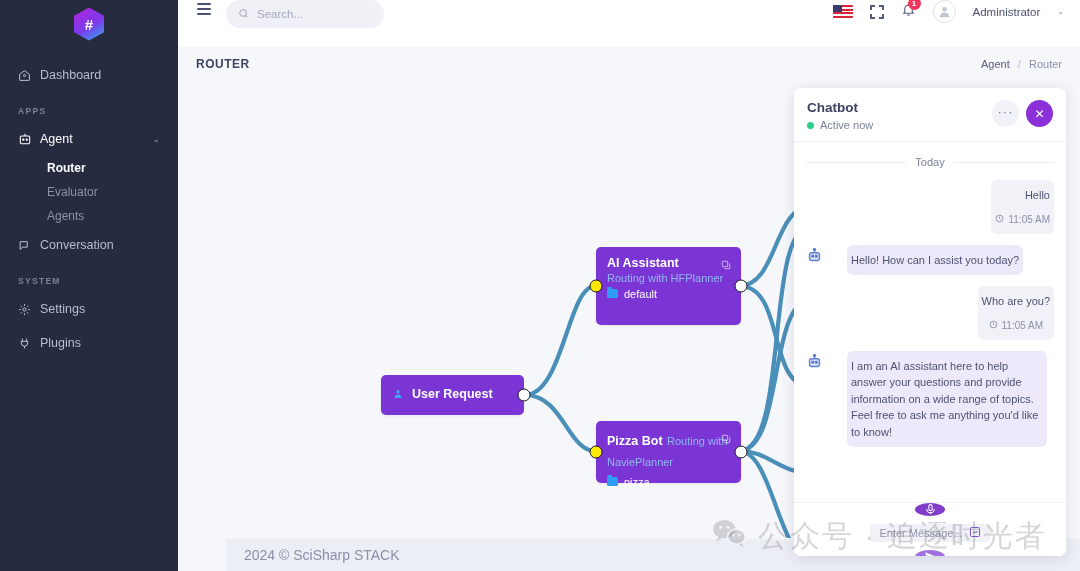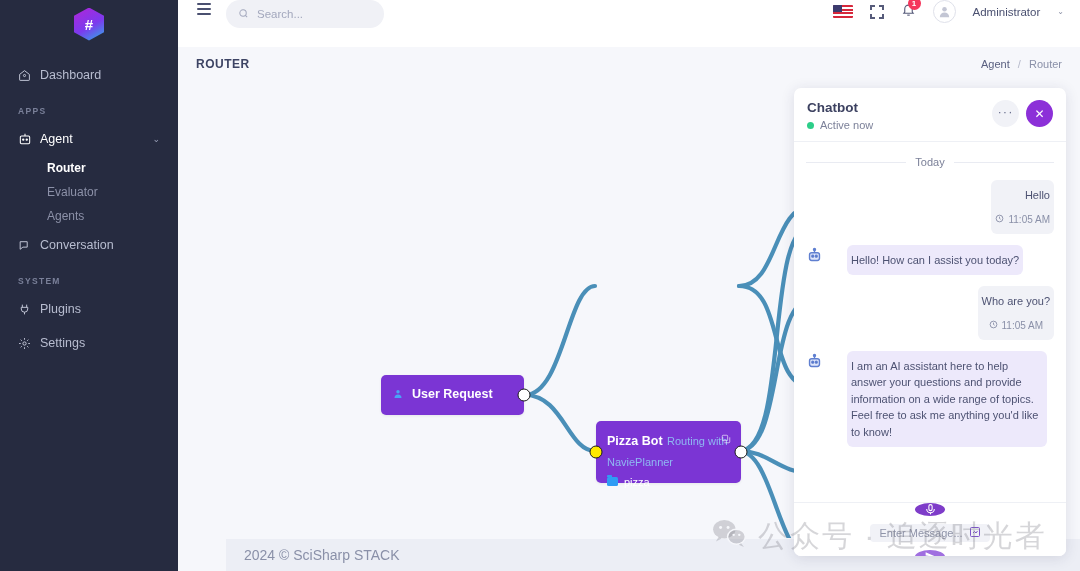--- a/index.html
+++ b/index.html
@@ -231,35 +231,35 @@
           </svg>
         </span>
         <span>Conversation</span>
       </div>
 
       <div class="nav-section">SYSTEM</div>
 
       <div class="nav-item">
         <span class="ico">
           <svg width="13" height="13" viewBox="0 0 24 24" fill="none" stroke="#c3c7d8" stroke-width="1.8">
-            <path d="M8 3v5M16 3v5M6 8h12v3a6 6 0 0 1-6 6 6 6 0 0 1-6-6z"></path>
-              <path d="M12 17v4"></path>
+            <circle cx="12" cy="12" r="3"></circle>
+            <path d="M12 2v3M12 19v3M2 12h3M19 12h3M4.9 4.9l2.1 2.1M17 17l2.1 2.1M19.1 4.9L17 7M7 17l-2.1 2.1"></path>
           </svg>
         </span>
-        <span>Plugins</span>
+        <span>Settings</span>
       </div>
 
       <div class="nav-item">
         <span class="ico">
           <svg width="13" height="13" viewBox="0 0 24 24" fill="none" stroke="#c3c7d8" stroke-width="1.8">
-            <circle cx="12" cy="12" r="3"></circle>
-            <path d="M12 2v3M12 19v3M2 12h3M19 12h3M4.9 4.9l2.1 2.1M17 17l2.1 2.1M19.1 4.9L17 7M7 17l-2.1 2.1"></path>
+            <path d="M8 3v5M16 3v5M6 8h12v3a6 6 0 0 1-6 6 6 6 0 0 1-6-6z"></path>
+              <path d="M12 17v4"></path>
           </svg>
         </span>
-        <span>Settings</span>
+        <span>Plugins</span>
       </div>
     </nav>
   </aside>
 
   <div class="main">
 
     <div class="topbar">
       <div class="hamburger">
         <span></span>
           <span></span>
@@ -347,20 +347,38 @@
               <svg width="12" height="12" viewBox="0 0 24 24" fill="#49a3f6">
                 <circle cx="12" cy="7.5" r="3.4"></circle>
                   <path d="M5 20a7 7 0 0 1 14 0z"></path>
               </svg>
             </span>
             <span class="title">User Request</span>
           </div>
           <div class="handle out" style="left:143px; top:20px;"></div>
         </div>
 
+        <div class="node" style="left:418px; top:167px; width:145px; height:78px;">
+          <div class="pad">
+            <div class="title">AI Assistant</div>
+            <div class="sub">Routing with HFPlanner</div>
+            <div class="folder">
+              <span class="folder-ico"></span>
+              <span class="fname">default</span>
+            </div>
+          </div>
+          <span class="copy-ico">
+            <svg width="10" height="10" viewBox="0 0 24 24" fill="none" stroke="#fff" stroke-width="2">
+              <rect x="3" y="3" width="13" height="13" rx="2"></rect>
+                <path d="M8 21h11a2 2 0 0 0 2-2V8"></path>
+            </svg>
+          </span>
+          <div class="handle in" style="left:0px; top:39px;"></div>
+          <div class="handle out" style="left:145px; top:39px;"></div>
+        </div>
 
         <div class="node" style="left:418px; top:341px; width:145px; height:62px;">
           <div class="pad">
             <div style="line-height:1.3;">
               <span class="title">Pizza Bot</span>
               <span class="sub">Routing with NaviePlanner</span>
             </div>
             <div class="folder">
               <span class="folder-ico"></span>
               <span class="fname">pizza</span>

